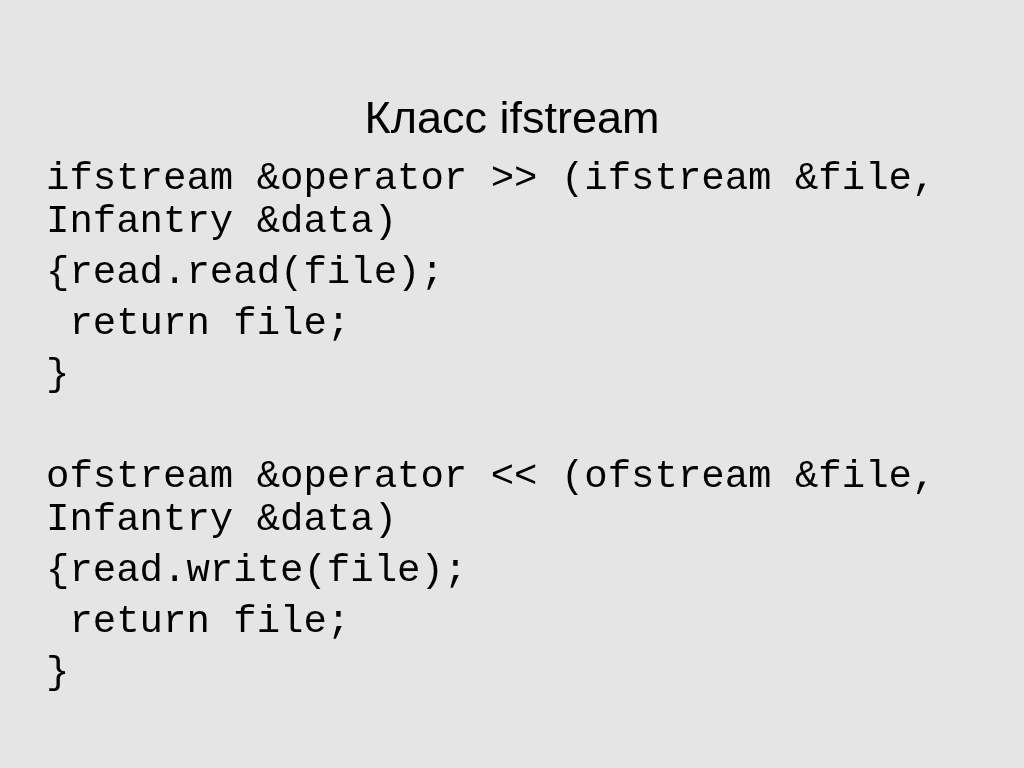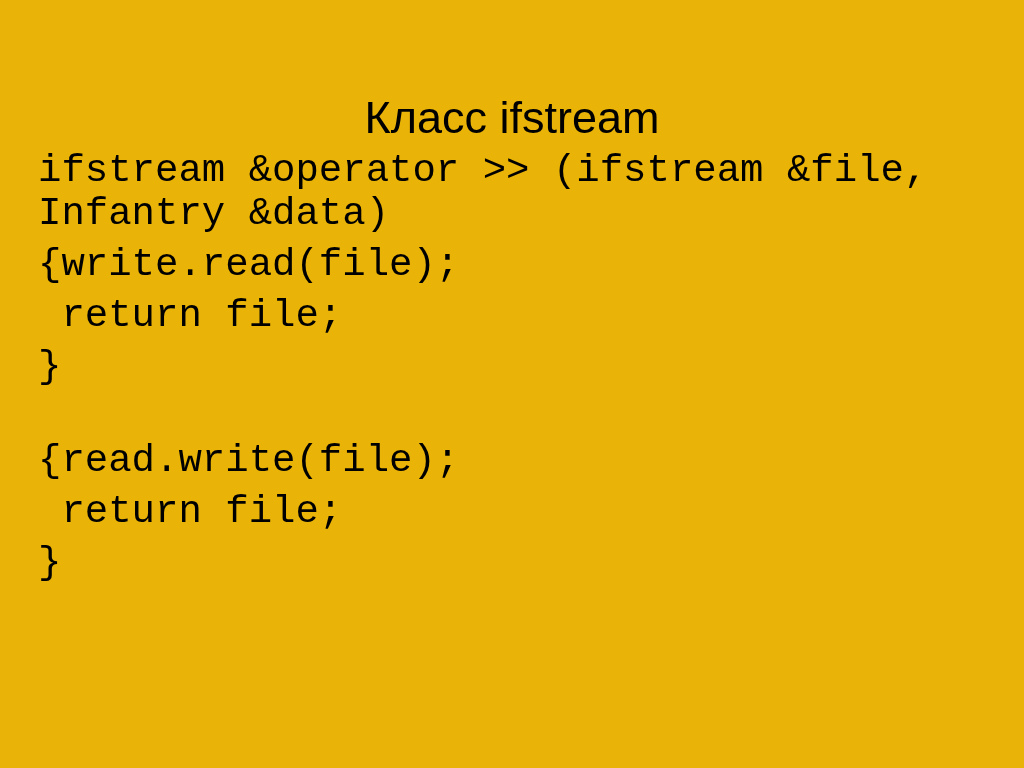--- a/index.html
+++ b/index.html
@@ -10,21 +10,21 @@
     width: 1024px;
     height: 768px;
     background: #ffffff;
     font-family: "Liberation Sans", sans-serif;
     overflow: hidden;
   }
   #slide {
     position: relative;
     width: 1024px;
     height: 768px;
-    background: #eab308;
+    background: #e5e5e5;
     box-sizing: border-box;
   }
   #slide-title {
     position: absolute;
     left: 0;
     top: 62px;
     width: 1024px;
     text-align: center;
     font-family: "Liberation Sans", sans-serif;
     font-size: 45px;
@@ -38,21 +38,21 @@
     position: absolute;
     left: 38px;
     top: 150px;
     width: 910px;
     font-family: "Liberation Mono", "DejaVu Sans Mono", monospace;
     font-size: 39px;
     line-height: 43px;
     color: #000000;
   }
   .code-para {
-    margin: 0;
+    margin: 8px;
     padding: 0;
     white-space: pre-wrap;
     word-break: normal;
     overflow-wrap: normal;
     margin-bottom: 8px;
   }
   .code-para.blank-line {
     margin-bottom: 0;
     height: 43px;
     white-space: pre;
@@ -60,22 +60,23 @@
 </style>
 </head>
 <body>
 
 <div id="slide">
 
   <h1 id="slide-title">Класс ifstream</h1>
 
   <div id="code-body">
     <div class="code-para">ifstream &amp;operator &gt;&gt; (ifstream &amp;file, Infantry &amp;data)</div>
-    <div class="code-para">{write.read(file);</div>
+    <div class="code-para">{read.read(file);</div>
     <div class="code-para"> return file;</div>
     <div class="code-para">}</div>
     <div class="code-para blank-line"></div>
+    <div class="code-para">ofstream &amp;operator &lt;&lt; (ofstream &amp;file, Infantry &amp;data)</div>
     <div class="code-para">{read.write(file);</div>
     <div class="code-para"> return file;</div>
     <div class="code-para">}</div>
   </div>
 
 </div>
 
 </body></html>

